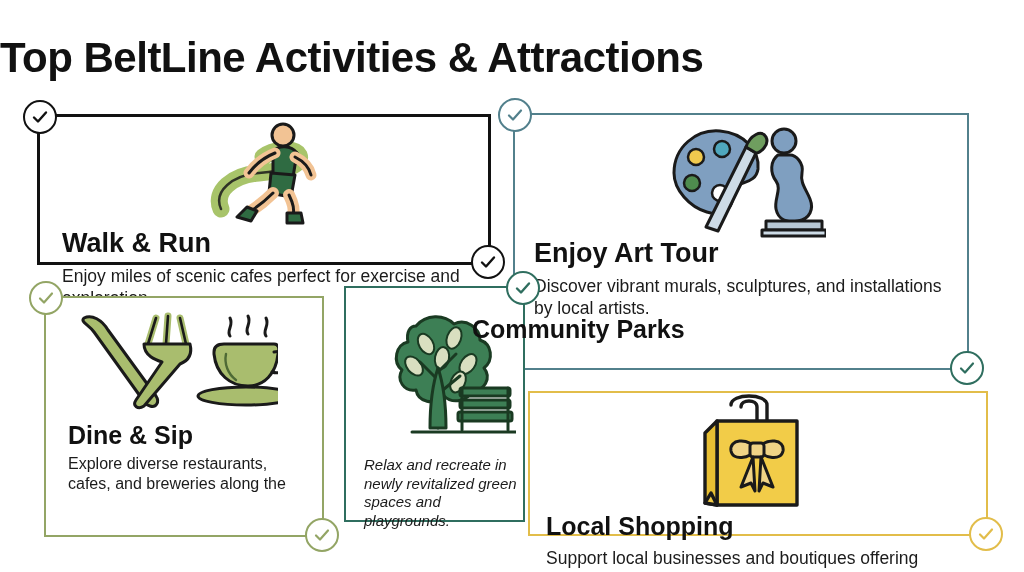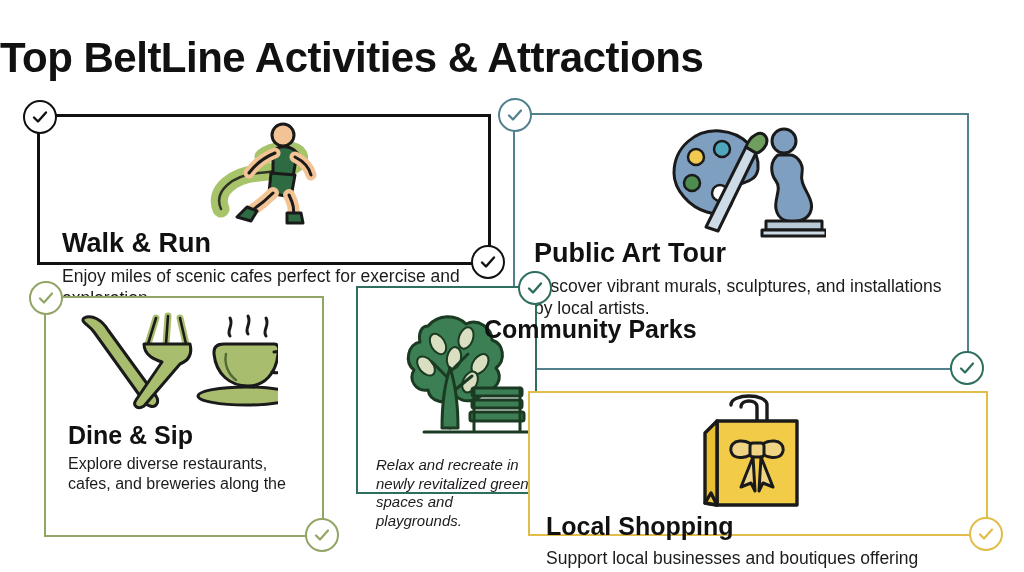--- a/index.html
+++ b/index.html
@@ -93,21 +93,21 @@
     left: 44px; top: 296px; width: 280px; height: 241px;
     border-width: 2px; border-color: #93a565;
     z-index: 3;
   }
   #card-dine .icon-wrap { position: absolute; left: 22px; top: 14px; }
   #card-dine .text-col  { position: absolute; left: 22px; top: 124px; width: 244px; }
   #card-dine .card-title { font-size: 25px; margin-bottom: 6px; }
   #card-dine .card-desc  { font-size: 16px; }
 
   #card-parks {
-    left: 356px; top: 286px; width: 181px; height: 208px;
+    left: 344px; top: 286px; width: 181px; height: 236px;
     border-width: 2px; border-color: #2f6e5f;
     z-index: 2;
     padding-left: 13px;
   }
   #card-parks .icon-wrap { position: absolute; left: 22px; top: 22px; }
   #card-parks .card-title {
     position: absolute; left: 126px; top: 28px; width: 360px;
     font-size: 25px; white-space: nowrap;
   }
   #card-parks .card-desc {
@@ -192,21 +192,21 @@
             <circle cx="118" cy="24" r="12" fill="#7f9fc0"></circle>
             <path d="M112 38 C104 44 104 56 110 64 C116 72 108 82 110 92
                      C112 102 120 106 132 104 C144 102 148 92 144 82
                      C140 72 134 66 136 56 C138 46 130 38 124 38 Z" fill="#7f9fc0"></path>
             <rect x="100" y="104" width="56" height="9" fill="#b9c9d6"></rect>
             <rect x="96" y="113" width="64" height="6" fill="#cddbe6"></rect>
           </g>
         </svg>
       </div>
       <div class="text-col">
-        <div class="card-title">Public Art Tour</div>
+        <div class="card-title">Enjoy Art Tour</div>
         <div class="card-desc">Discover vibrant murals, sculptures, and installations by local artists.</div>
       </div>
     </div>
     <div class="badge" style="left:-17px; top:-17px; border-color:#52808c;">
       <svg width="20" height="20" viewBox="0 0 20 20">
           <path d="M4 10.5 L8 14.5 L16 5.5" fill="none" stroke="#52808c" stroke-width="2.2" stroke-linecap="round" stroke-linejoin="round"></path>
         </svg>
     </div>
     <div class="badge" style="right:-17px; bottom:-17px; border-color:#2f6e5f;">
       <svg width="20" height="20" viewBox="0 0 20 20">

